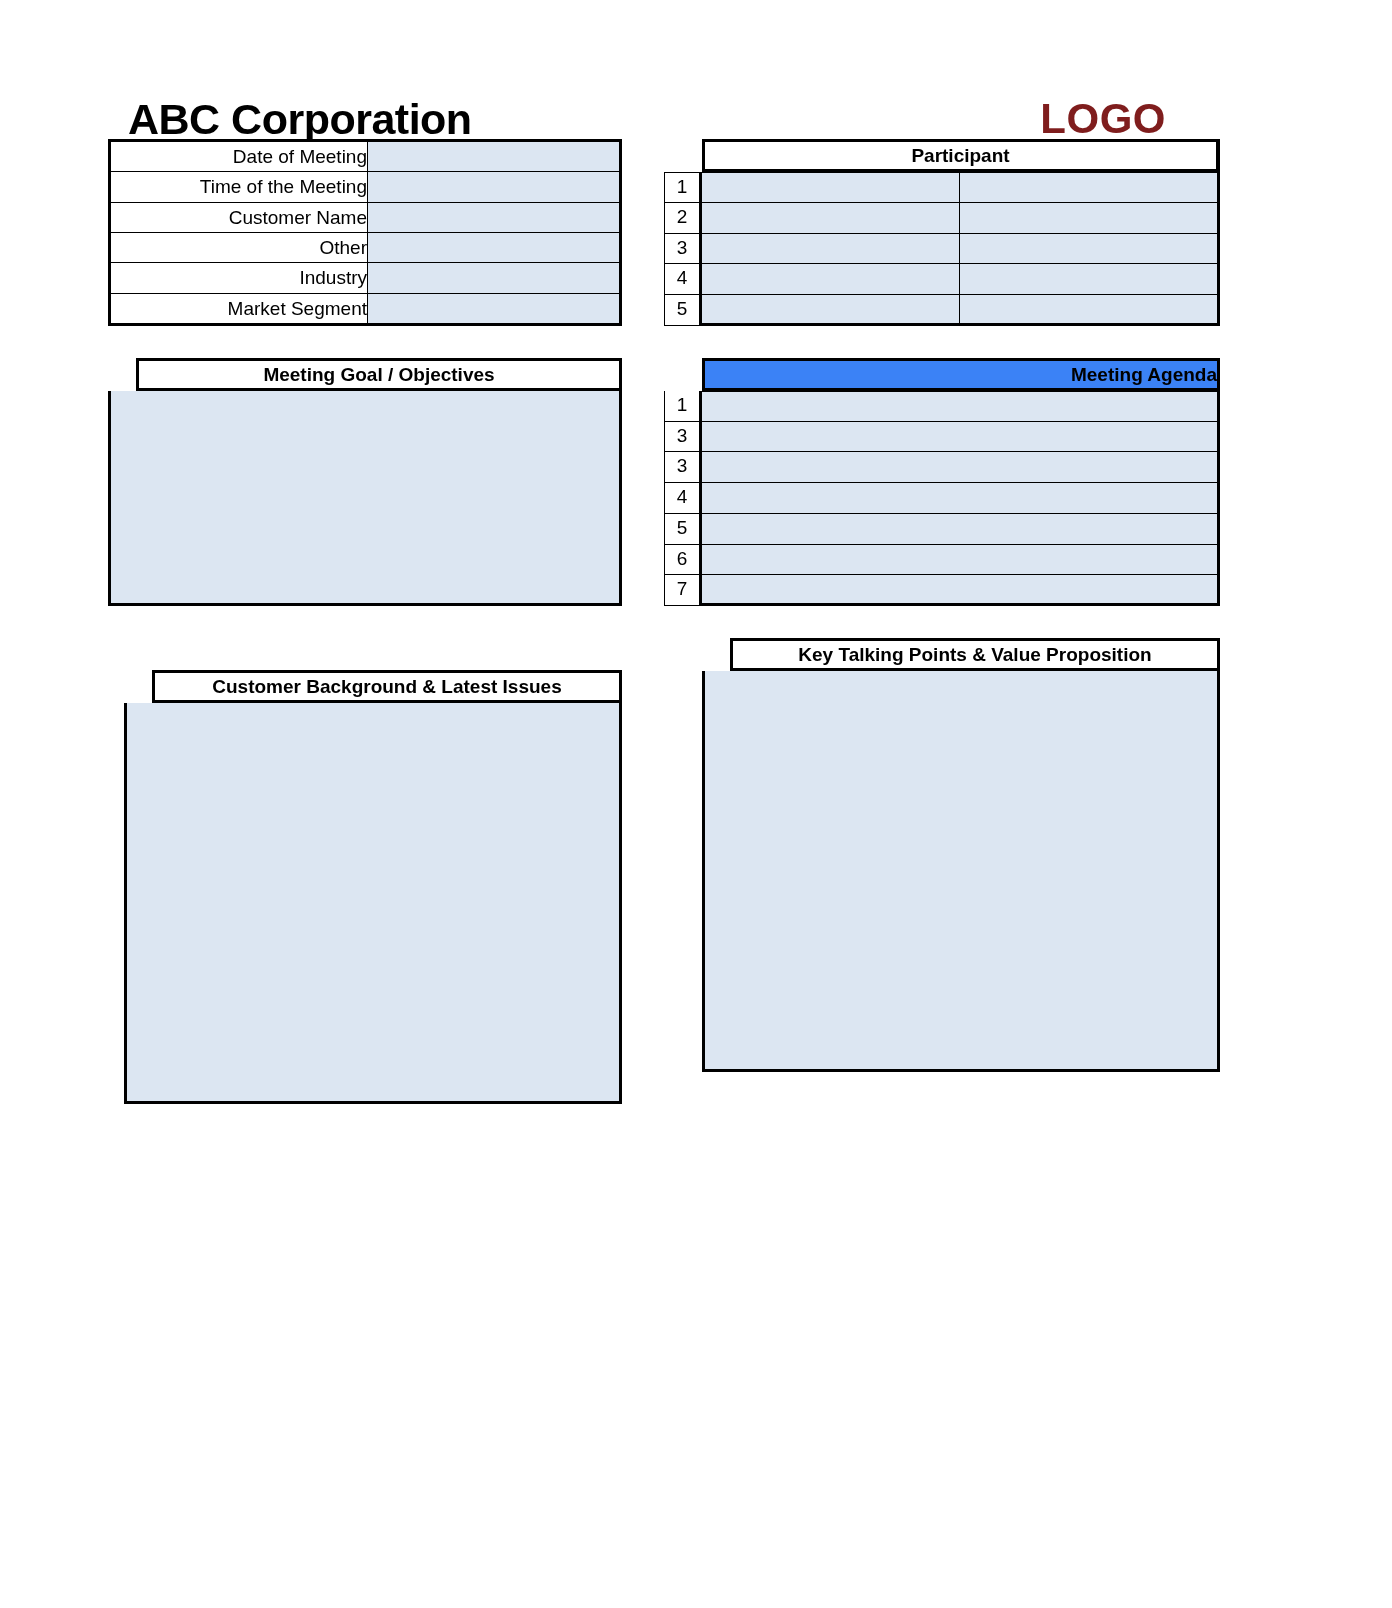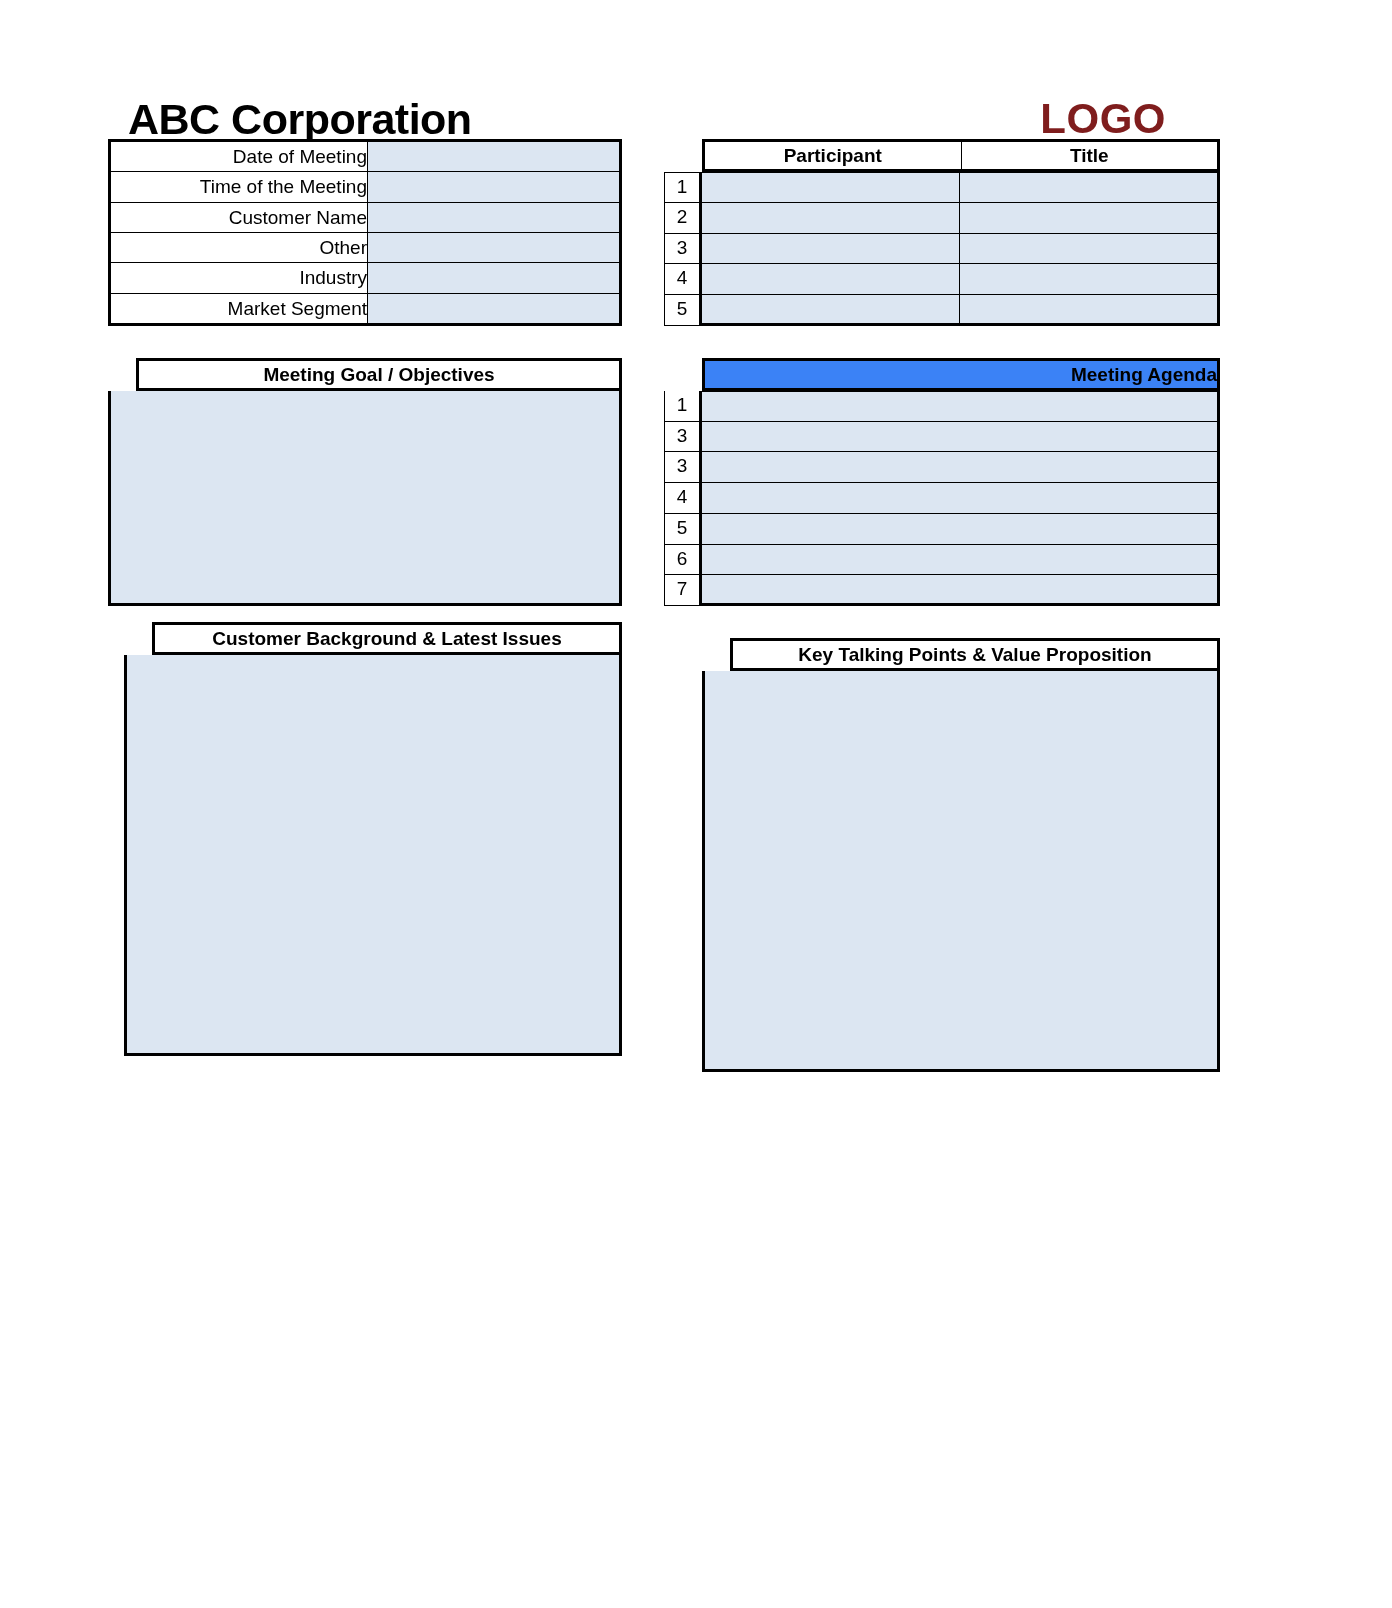--- a/index.html
+++ b/index.html
@@ -101,20 +101,21 @@
   .part-head {
     position: absolute;
     left: 38px;
     top: 0;
     width: 518px;
     height: 33px;
     box-sizing: border-box;
     border: 3px solid #000;
     background: #fff;
     display: flex;
+    flex-direction: column;
   }
   .part-head-cell {
     flex: 1;
     box-sizing: border-box;
     text-align: center;
     font-size: 19px;
     font-weight: bold;
     line-height: 27px;
   }
   .part-head-cell.first { border-right: 1px solid #000; }
@@ -339,21 +340,21 @@
         <div class="rownum">6</div>
         <div class="agenda-cell"></div>
       </div>
       <div class="agenda-row">
         <div class="rownum">7</div>
         <div class="agenda-cell"></div>
       </div>
     </div>
   </div>
 
-  <div class="panel sec-left" style="top:622px;padding-left:16px;">
+  <div class="panel sec-left" style="top:670px;padding-left:16px;">
     <div class="panel-head">Customer Background &amp; Latest Issues</div>
     <div class="panel-body" style="height:401px;"></div>
   </div>
 
   <div class="panel sec-right" style="top:638px;">
     <div class="panel-head">Key Talking Points &amp; Value Proposition</div>
     <div class="panel-body" style="height:401px;"></div>
   </div>
 
 

